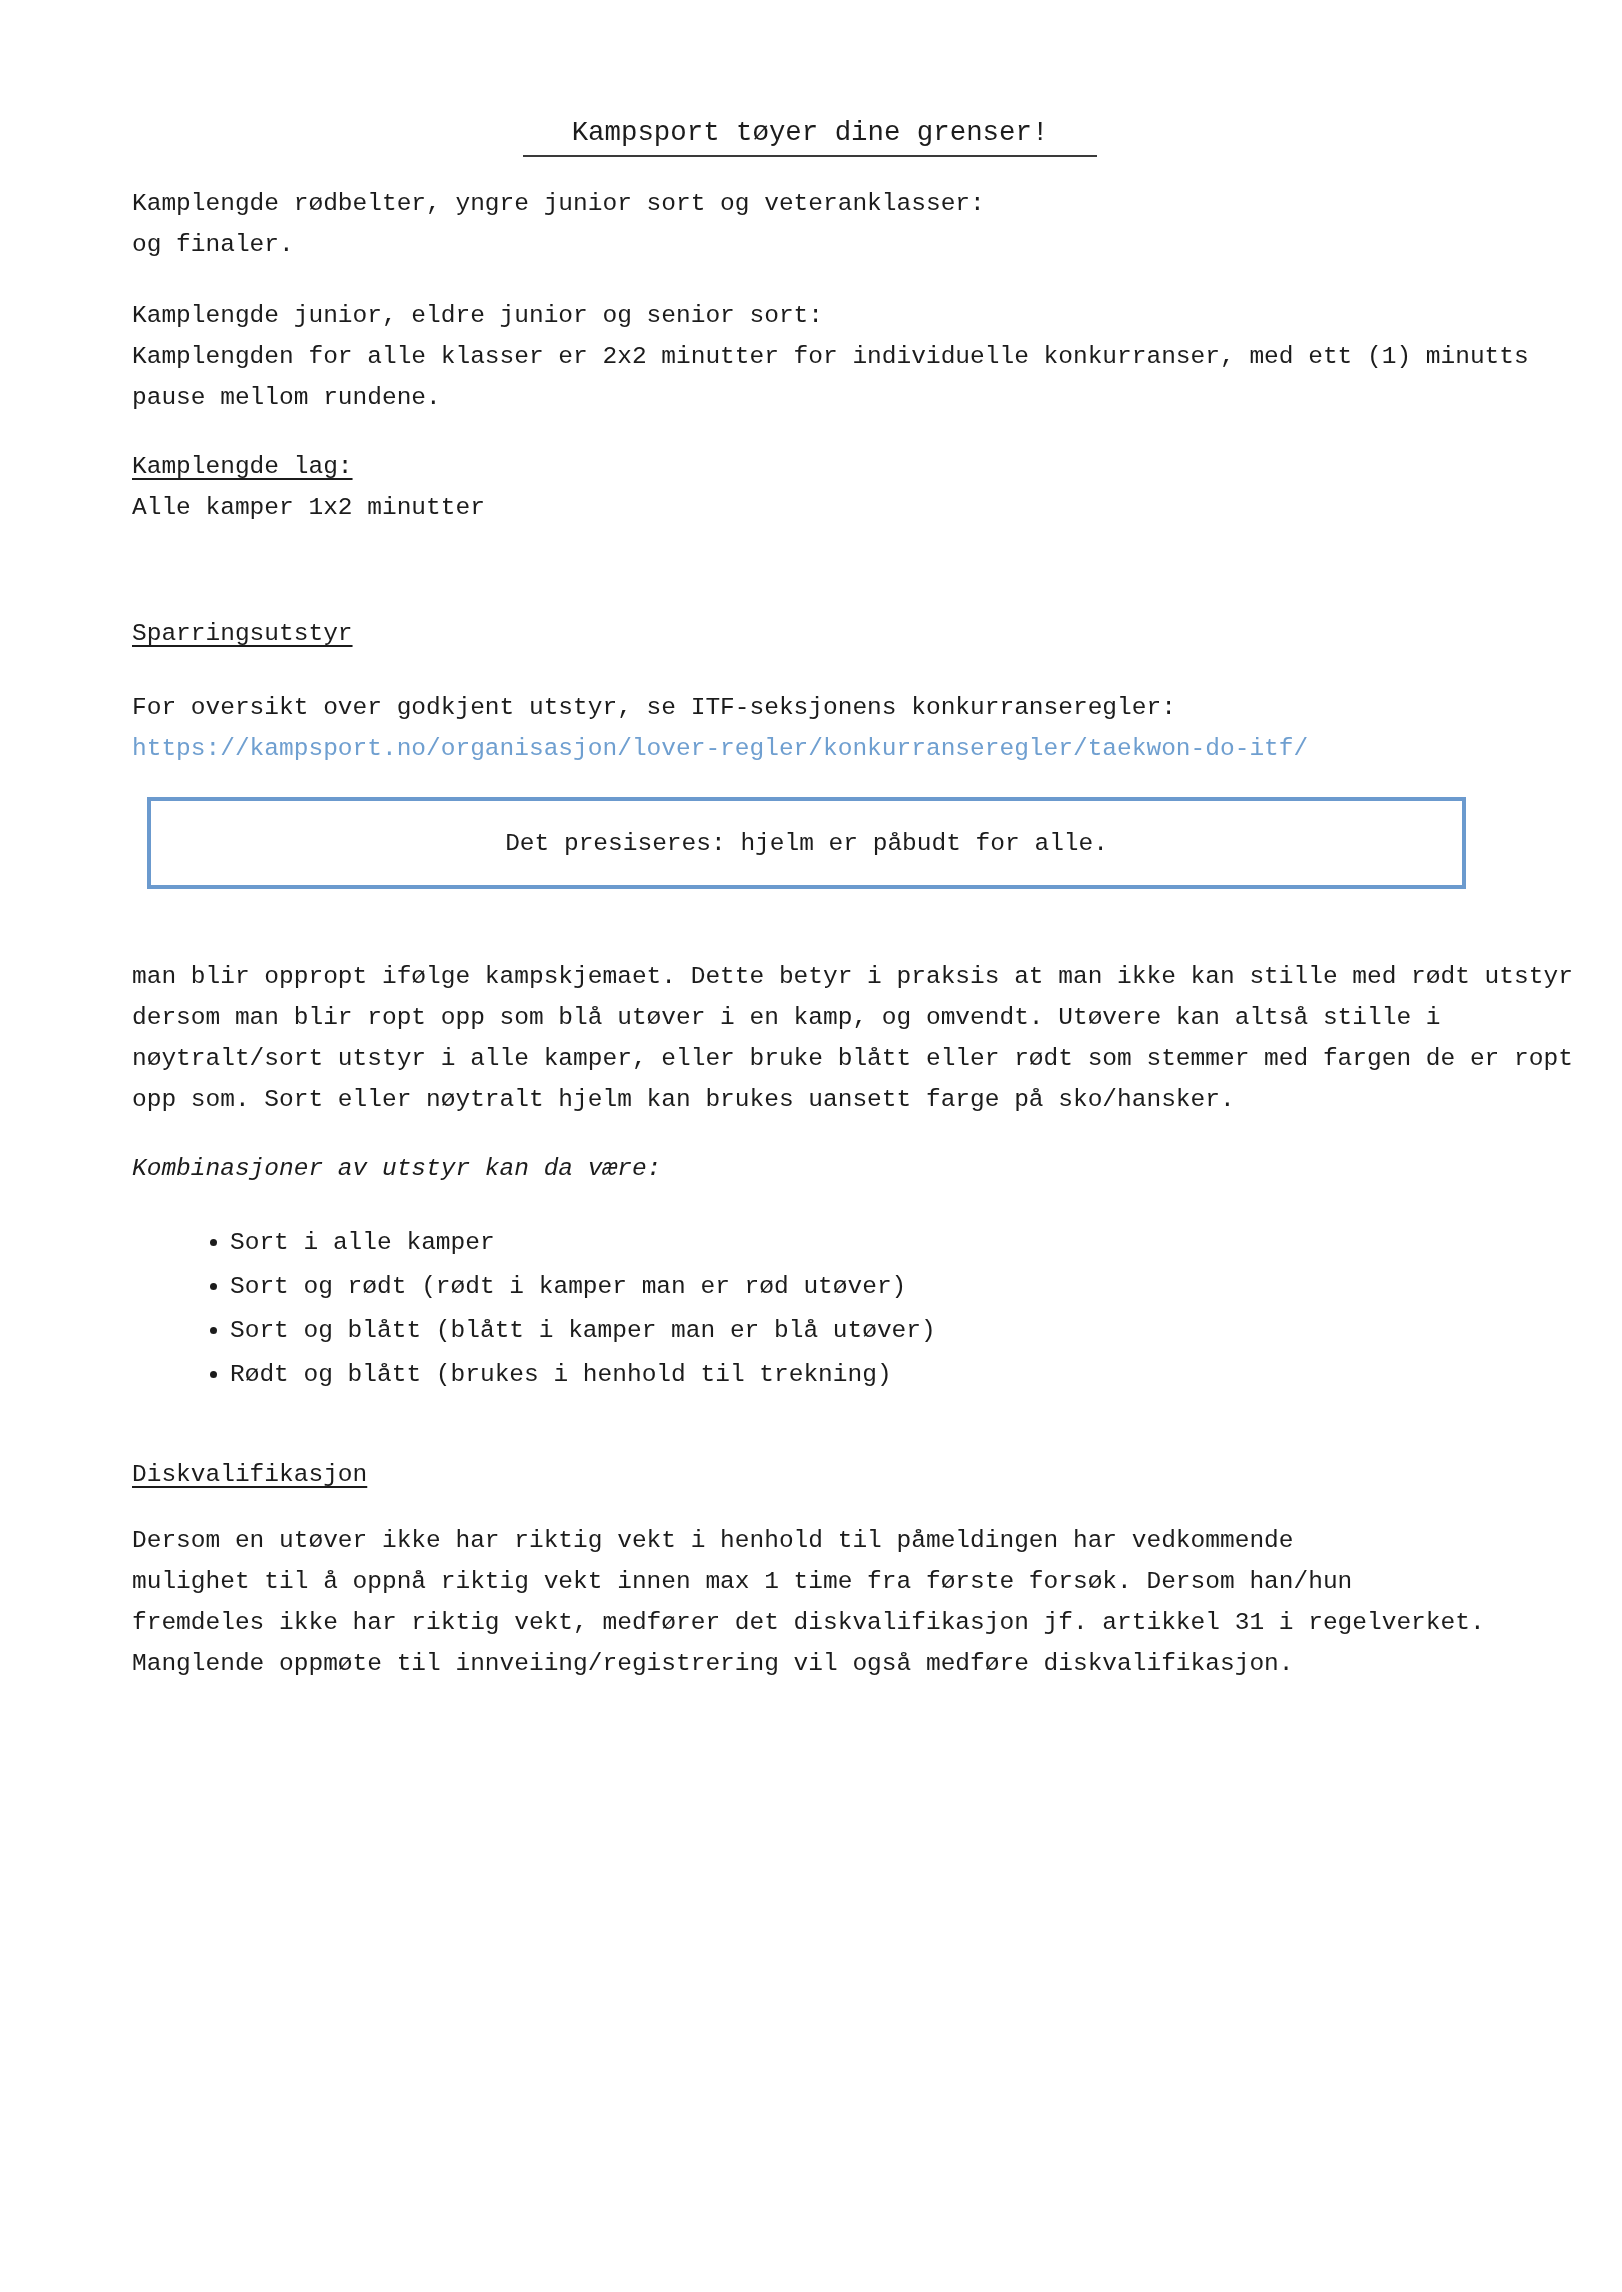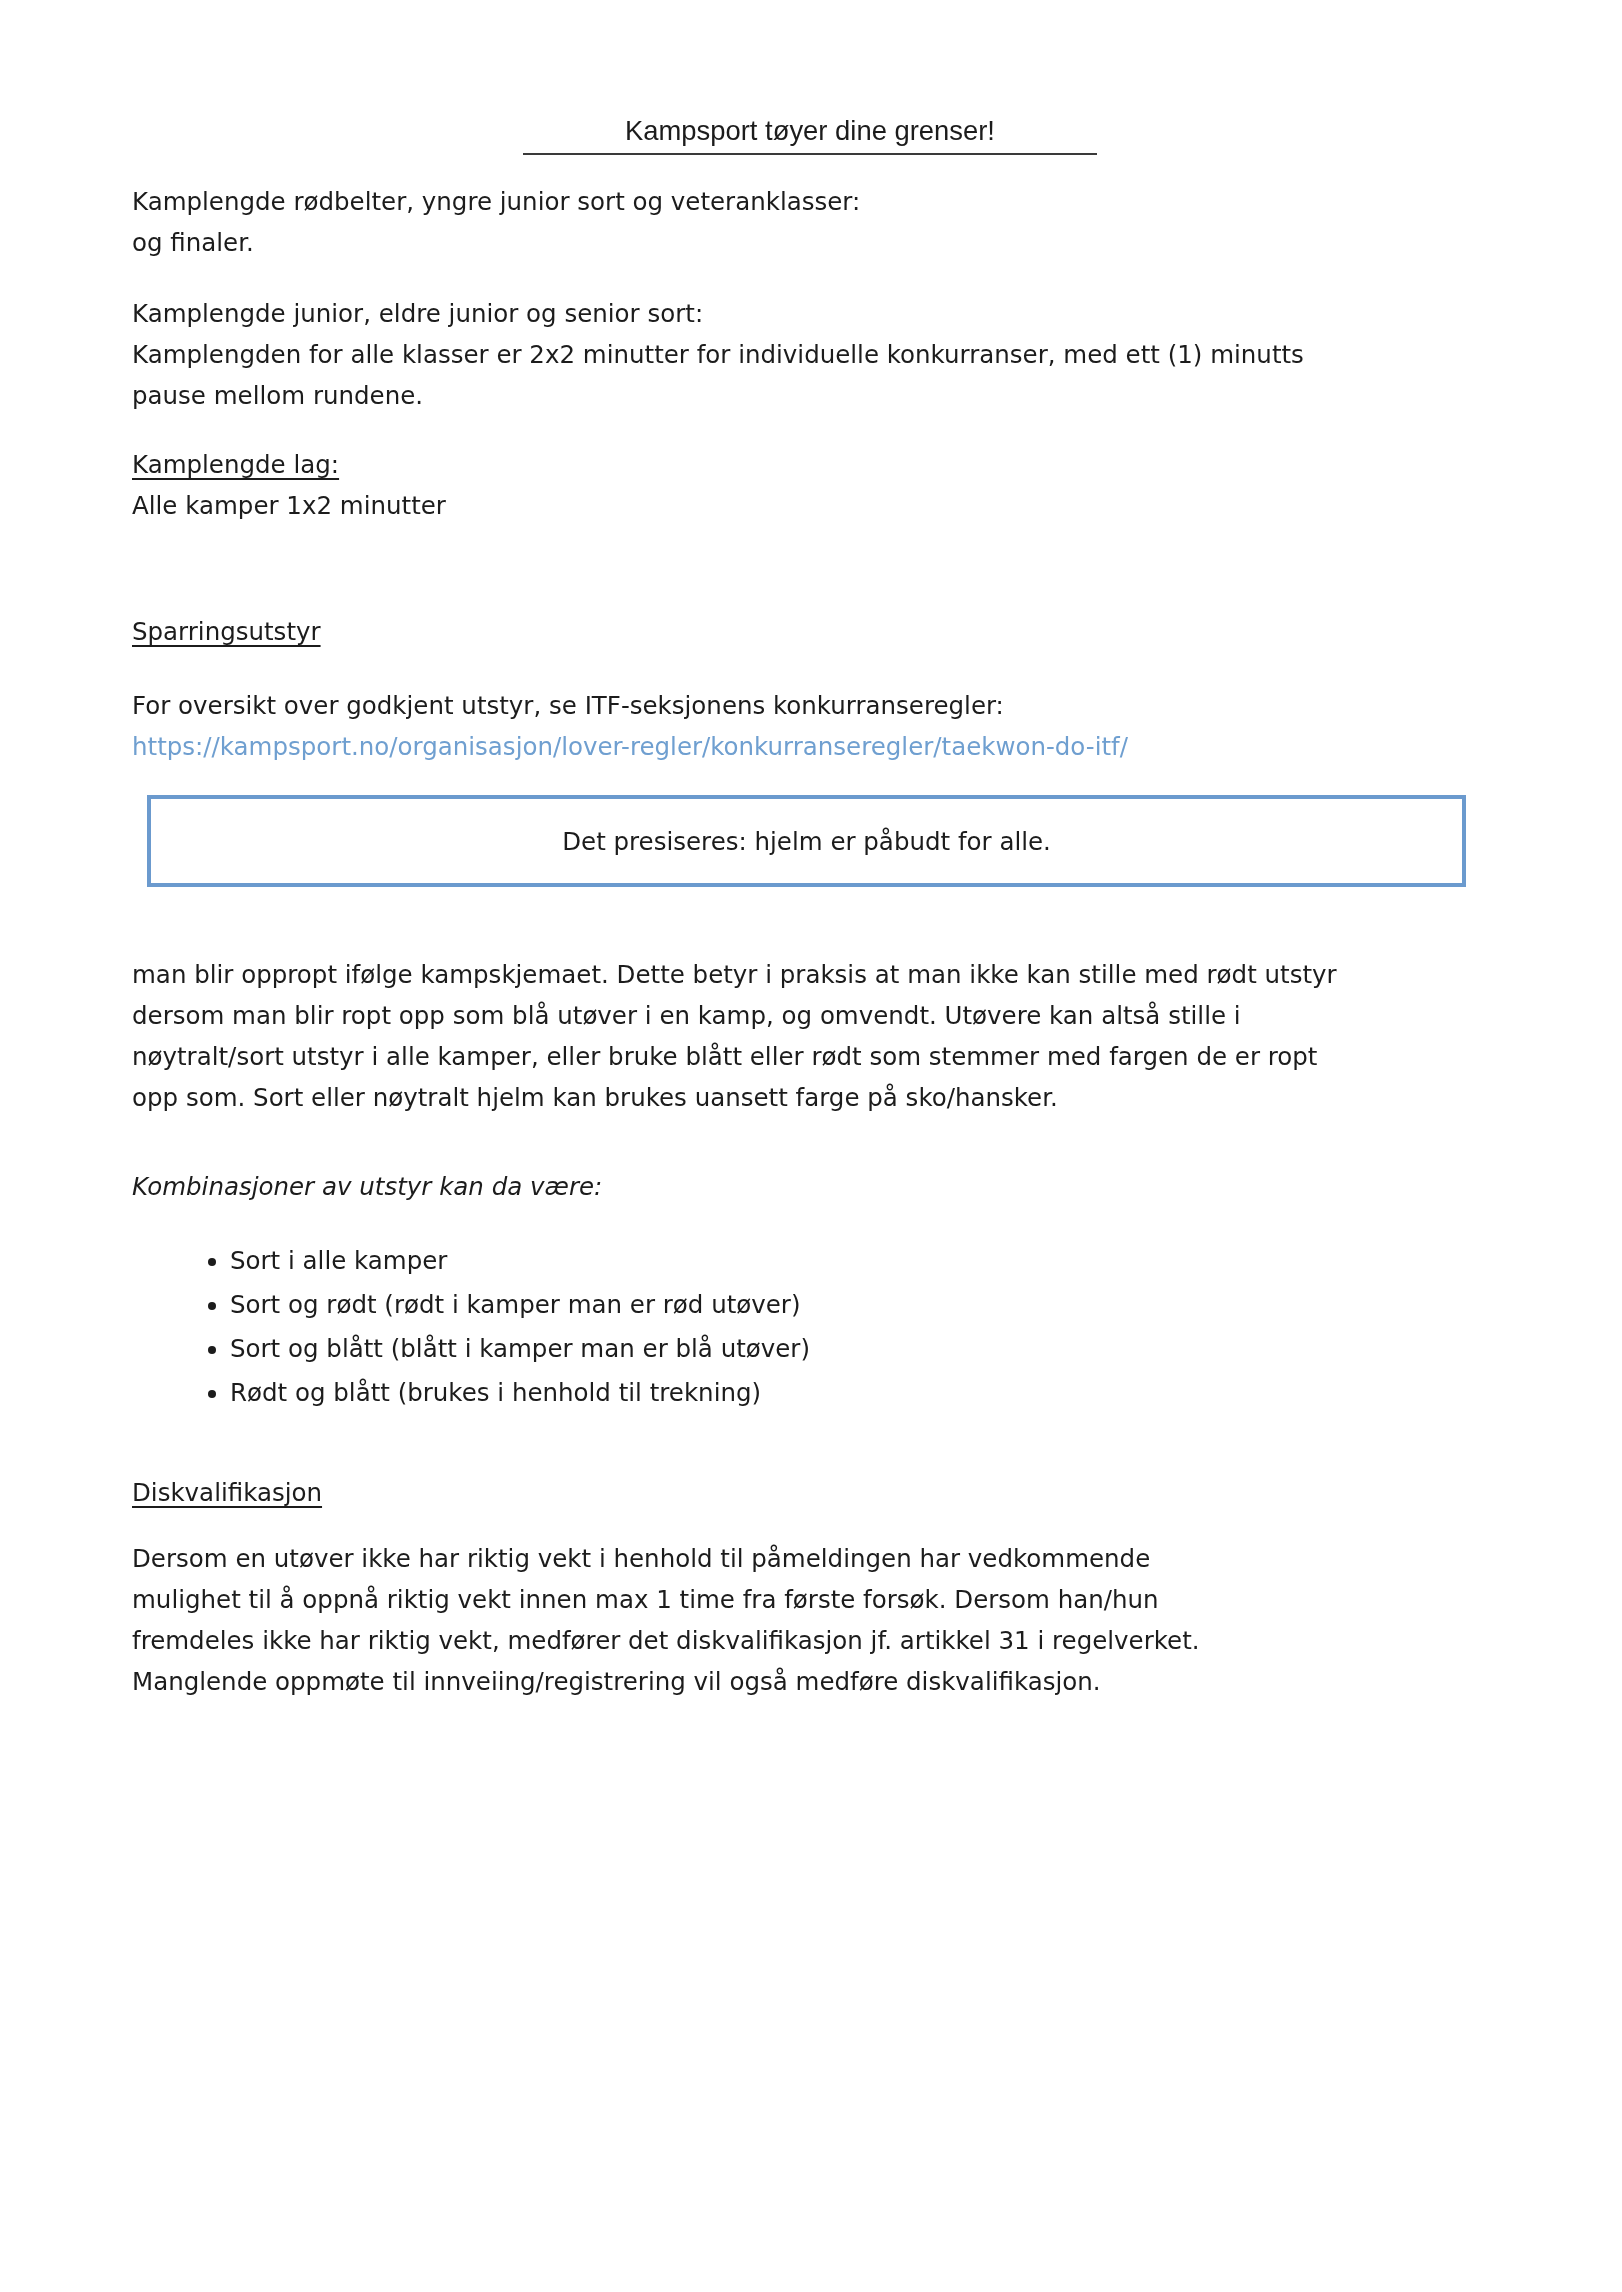--- a/index.html
+++ b/index.html
@@ -1,21 +1,21 @@
 <!DOCTYPE html>
 <html lang="no" style="--text: #1c1c1c; --link: #6f9fd0; --notice-border: #6b9ace; --rule: #3a3a3a;"><head>
 <meta charset="utf-8">
 <style>
   :root{
     --text:#1c1c1c;
     --link:#6f9fd0;
     --notice-border:#6b9ace;
     --rule:#3a3a3a;
   }
-  *{margin:0;padding:0;box-sizing:border-box;}
+  *{margin:0;padding:0;box-sizing:border-box;font-family:Liberation Mono, monospace;}
   html,body{background:#e8e8e8;}
   .page{
     position:relative;
     width:1622px;
     height:2293px;
     margin:0 auto;
     background:#ffffff;
     color:var(--text);
     font-family:"DejaVu Sans",sans-serif;
     font-size:24.5px;
@@ -58,21 +58,21 @@
   .notice-box{
     margin:28px 18.6px 0 14.7px;
     height:92px;
     border:4.9px solid var(--notice-border);
     display:flex;
     align-items:center;
     justify-content:center;
     text-align:center;
   }
   .p-equipment{margin-top:67px;}
-  .p-combo-lead{margin-top:48px;font-style:italic;}
+  .p-combo-lead{margin-top:28px;font-style:italic;}
   ul.combo-list{
     margin-top:33px;
     padding-left:98px;
     list-style:disc outside;
   }
   ul.combo-list li{margin-bottom:2.9px;white-space:nowrap;}
   .h-disk{margin-top:59px;}
   .p-disk{margin-top:24.5px;}
 </style>
 </head>

